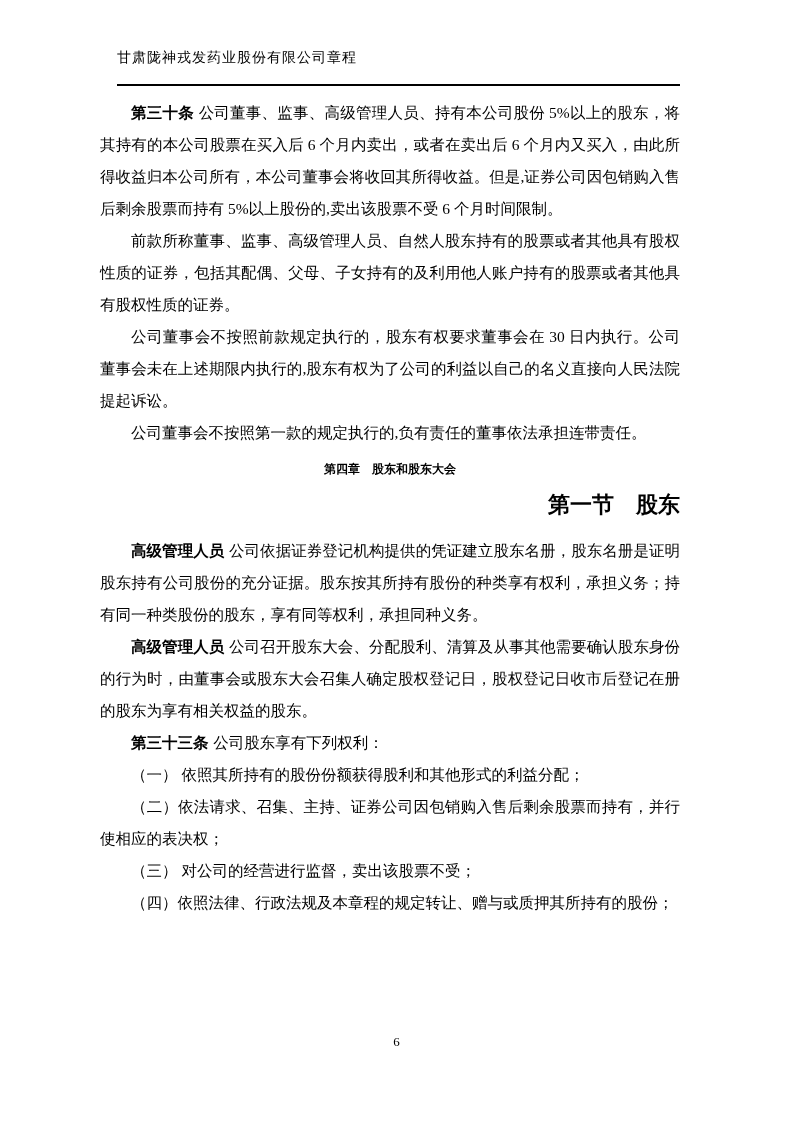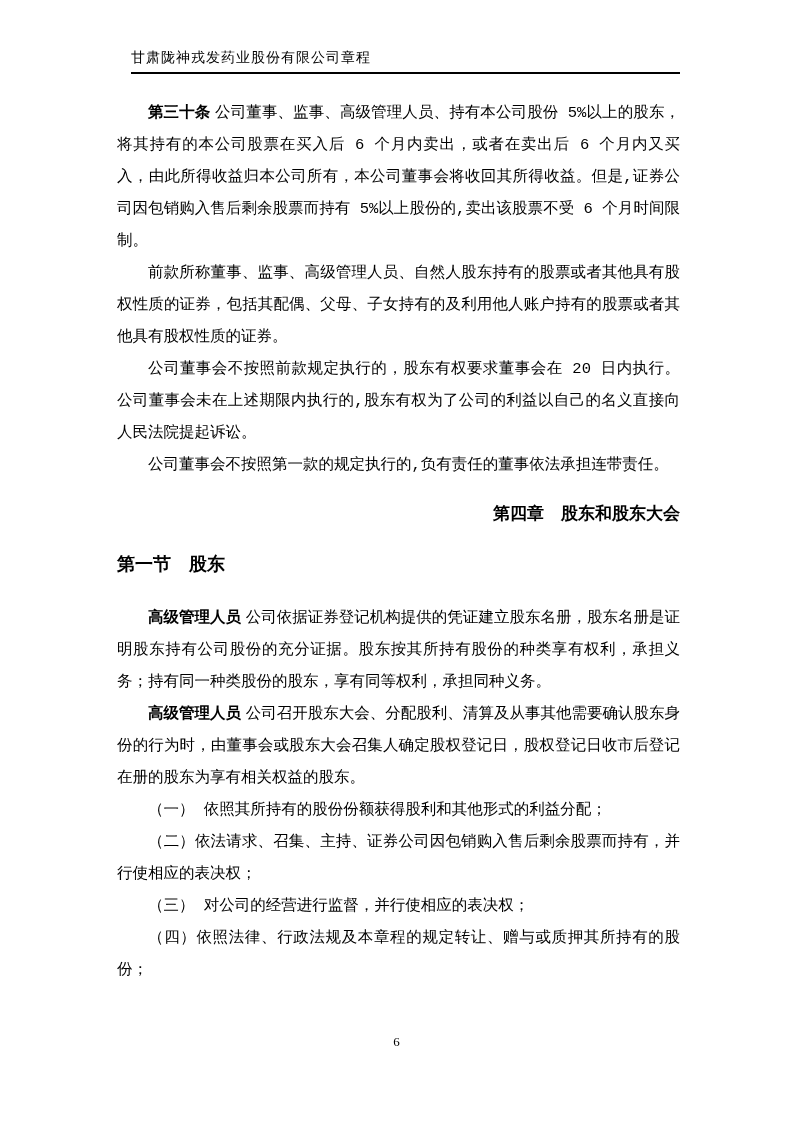--- a/index.html
+++ b/index.html
@@ -13,59 +13,58 @@
     height: 1122px;
     background: #ffffff;
     font-family: "Liberation Serif", "DejaVu Serif", serif;
     color: #000000;
     overflow: hidden;
     box-sizing: border-box;
   }
   .header {
     position: absolute;
     top: 50px;
-    left: 131px;
+    left: 117px;
     right: 113px;
     font-size: 14px;
     line-height: 16px;
     letter-spacing: 1px;
-    padding-bottom: 6px;
+    padding-bottom: 18px;
     border-bottom: 2px solid #000000;
   }
   .content {
     position: absolute;
     top: 97px;
-    left: 117px;
+    left: 100px;
     right: 113px;
     font-size: 15.5px;
     line-height: 32px;
     text-align: justify;
-    font-family: Liberation Mono, monospace;
   }
   .content p {
     margin: 0;
     text-indent: 2em;
   }
   .lead {
     font-weight: 700;
     padding-right: 0.3em;
   }
   .chapter {
-    margin: 18px 0;
-    font-size: 17px;
+    margin: 4px 0;
+    font-size: 12px;
     font-weight: 700;
-    text-align: right;
+    text-align: center;
     text-indent: 0;
     line-height: 32px;
   }
   .section {
-    margin: 2px 0 21px 0;
-    font-size: 18px;
+    margin: 2px 0 14px 0;
+    font-size: 22px;
     font-weight: 700;
-    text-align: left;
+    text-align: right;
     text-indent: 0;
     line-height: 32px;
   }
   .footer {
     position: absolute;
     top: 1034px;
     left: 0;
     width: 100%;
     text-align: center;
     font-size: 13px;
@@ -80,38 +79,39 @@
   <div class="header">
     <span>甘肃陇神戎发药业股份有限公司章程</span>
   </div>
 
   <div class="content">
 
     <p><span class="lead">第三十条</span><span>公司董事、监事、高级管理人员、持有本公司股份 5%以上的股东，将其持有的本公司股票在买入后 6 个月内卖出，或者在卖出后 6 个月内又买入，由此所得收益归本公司所有，本公司董事会将收回其所得收益。但是,证券公司因包销购入售后剩余股票而持有 5%以上股份的,卖出该股票不受 6 个月时间限制。</span></p>
 
     <p>前款所称董事、监事、高级管理人员、自然人股东持有的股票或者其他具有股权性质的证券，包括其配偶、父母、子女持有的及利用他人账户持有的股票或者其他具有股权性质的证券。</p>
 
-    <p>公司董事会不按照前款规定执行的，股东有权要求董事会在 20 日内执行。公司董事会未在上述期限内执行的,股东有权为了公司的利益以自己的名义直接向人民法院提起诉讼。</p>
+    <p>公司董事会不按照前款规定执行的，股东有权要求董事会在 30 日内执行。公司董事会未在上述期限内执行的,股东有权为了公司的利益以自己的名义直接向人民法院提起诉讼。</p>
 
     <p>公司董事会不按照第一款的规定执行的,负有责任的董事依法承担连带责任。</p>
 
     <h2 class="chapter">第四章　股东和股东大会</h2>
 
     <h3 class="section">第一节　股东</h3>
 
     <p><span class="lead">高级管理人员</span><span>公司依据证券登记机构提供的凭证建立股东名册，股东名册是证明股东持有公司股份的充分证据。股东按其所持有股份的种类享有权利，承担义务；持有同一种类股份的股东，享有同等权利，承担同种义务。</span></p>
 
     <p><span class="lead">高级管理人员</span><span>公司召开股东大会、分配股利、清算及从事其他需要确认股东身份的行为时，由董事会或股东大会召集人确定股权登记日，股权登记日收市后登记在册的股东为享有相关权益的股东。</span></p>
 
+    <p><span class="lead">第三十三条</span><span>公司股东享有下列权利：</span></p>
 
     <p>（一） 依照其所持有的股份份额获得股利和其他形式的利益分配；</p>
 
     <p>（二）依法请求、召集、主持、证券公司因包销购入售后剩余股票而持有，并行使相应的表决权；</p>
 
-    <p>（三） 对公司的经营进行监督，并行使相应的表决权；</p>
+    <p>（三） 对公司的经营进行监督，卖出该股票不受；</p>
 
     <p>（四）依照法律、行政法规及本章程的规定转让、赠与或质押其所持有的股份；</p>
 
   </div>
 
   <div class="footer">
     <span>6</span>
   </div>
 
 </div>

